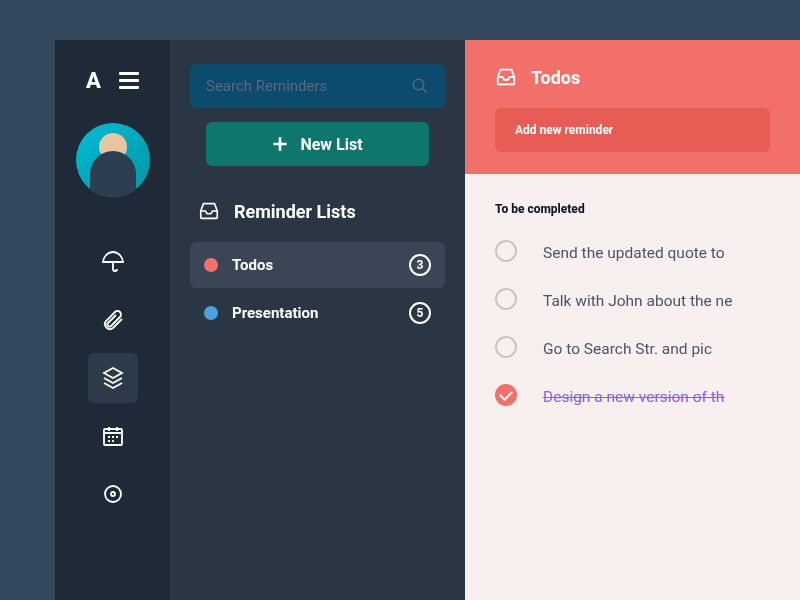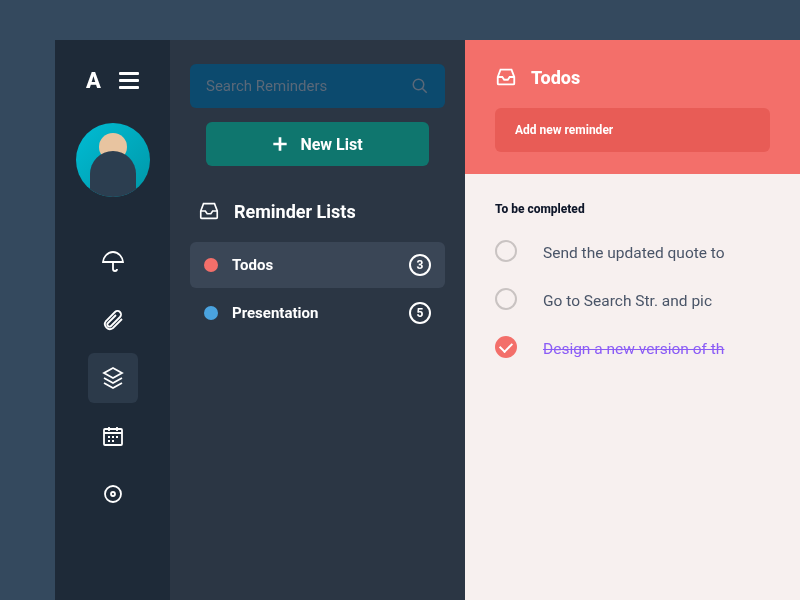--- a/index.html
+++ b/index.html
@@ -137,20 +137,24 @@
     </div>
     <div class="content">
       <div class="group-title">To be completed</div>
       <div id="pending">
           <div class="task">
             <span class="chk"></span>
             <span class="task-text">Send the updated quote to</span>
           </div>
           <div class="task">
             <span class="chk"></span>
+            <span class="task-text">Talk with John about the ne</span>
+          </div>
+          <div class="task">
+            <span class="chk"></span>
             <span class="task-text">Go to Search Str. and pic</span>
           </div>
         </div>
       <div id="completed">
           <div class="task completed">
             <span class="chk done"></span>
             <span class="task-text">Design a new version of th</span>
           </div>
         </div>
     </div>

